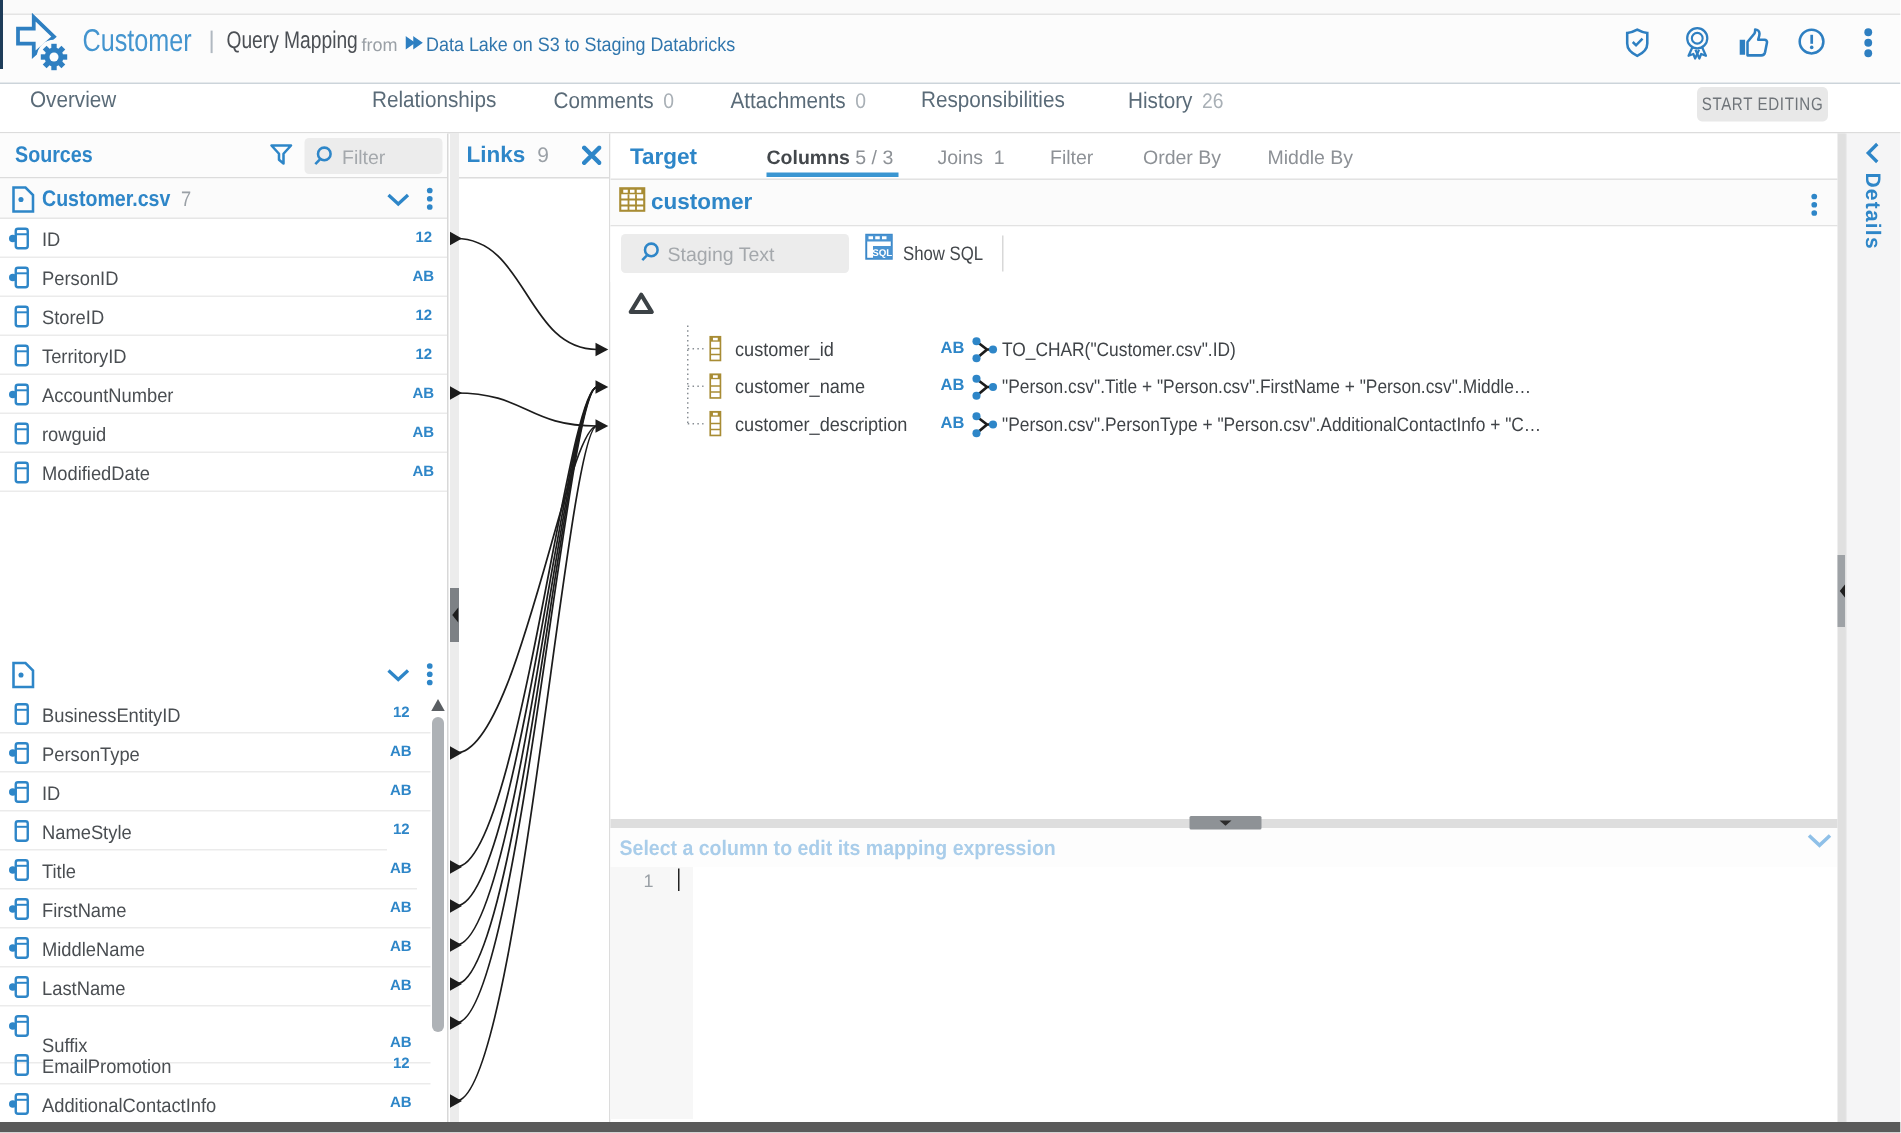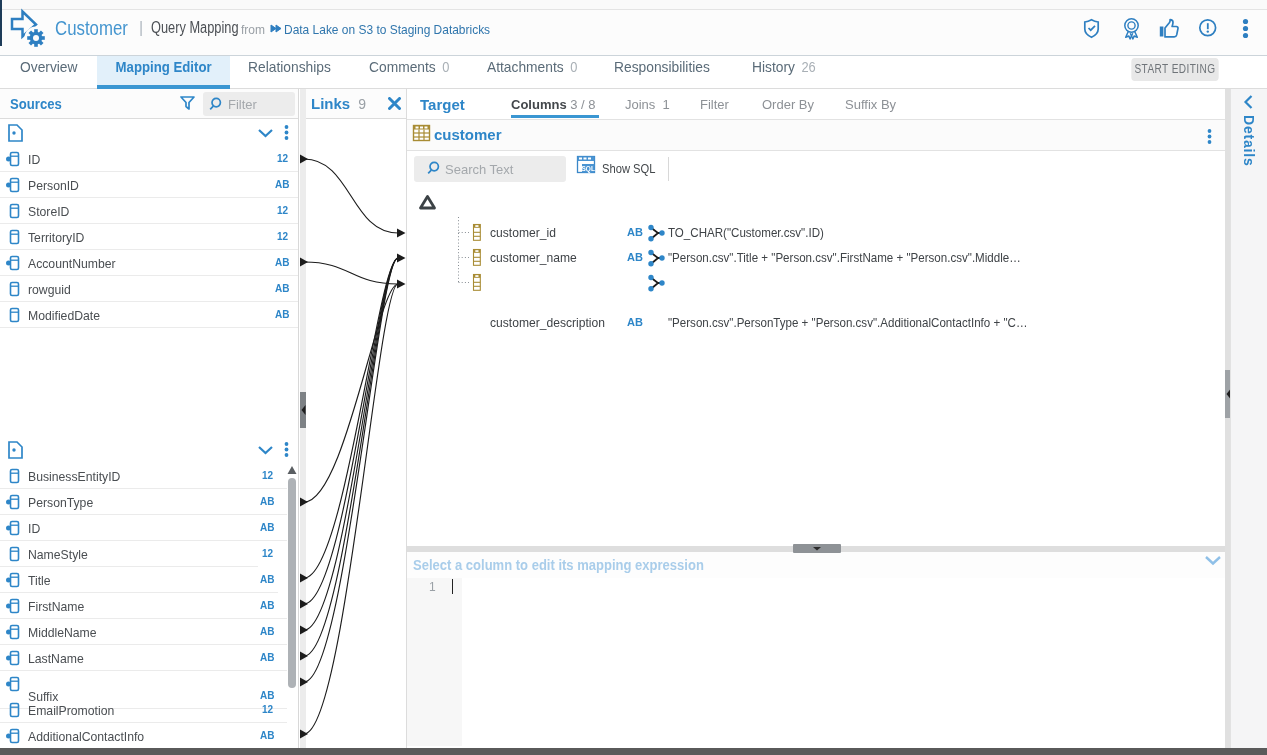--- a/index.html
+++ b/index.html
@@ -131,35 +131,37 @@
       <rect x="-1.6" y="-8.2" width="3.2" height="16.4" transform="rotate(90)"></rect>
       <rect x="-1.6" y="-8.2" width="3.2" height="16.4" transform="rotate(135)"></rect>
       <circle cx="0" cy="0" r="5.8"></circle>
     </g>
     <circle cx="0" cy="0" r="2.6" fill="#fff"></circle>
   </g>
 </svg>
 
 <div class="abs" id="tabbar">
   <div class="tab" style="left:20px;">Overview</div>
-  <div id="tabsel"><span style="display:inline-block; transform:scaleX(0.88);">Mapping Editor</span></div>
   <div class="tab" style="left:248px;">Relationships</div>
   <div class="tab" style="left:369px;">Comments<span class="tabnum">0</span></div>
   <div class="tab" style="left:487px;">Attachments<span class="tabnum">0</span></div>
   <div class="tab" style="left:614px;">Responsibilities</div>
   <div class="tab" style="left:752px;">History<span class="tabnum">26</span></div>
   <div class="abs" id="startbtn">START EDITING</div>
 </div>
 
 <div class="abs" id="main">
   <div class="abs" id="leftpanel">
     <div class="phead"></div>
     <div class="ptitle" style="transform:scaleX(0.875); transform-origin:0 0;">Sources</div>
     <div class="searchbox" style="left:203px; top:3px; width:92px; height:24px;"></div>
     <div class="phtext" style="left:228px; top:8px;">Filter</div>
+<div class="grphead" style="top:30px;">
+        <div class="grpname">Customer.csv <span class="grpcount">&nbsp;7</span></div>
+      </div>
 <div class="srow" style="top:57px;">
         <div class="sname">ID</div>
         <div class="stype" style="left:277px;">12</div>
       </div>
       <div class="srow" style="top:83px;">
         <div class="sname">PersonID</div>
         <div class="stype" style="left:275px;">AB</div>
       </div>
       <div class="srow" style="top:109px;">
         <div class="sname">StoreID</div>
@@ -376,45 +378,45 @@
         <path d="M 1 640.5 L 9 645 L 1 649.5 Z" fill="#1c1c1c"></path>
         <path d="M 1 65.5 L 9 70 L 1 74.5 Z" fill="#1c1c1c"></path>
         <path d="M 98 139.5 L 106.5 144 L 98 148.5 Z" fill="#1c1c1c"></path>
         <path d="M 98 164.5 L 106.5 169 L 98 173.5 Z" fill="#1c1c1c"></path>
         <path d="M 98 190.5 L 106.5 195 L 98 199.5 Z" fill="#1c1c1c"></path>
       </svg>
   </div>
   <div class="abs" id="targetpanel">
     <div class="ptitle" style="left:13px; top:7px;">Target</div>
 
-<div class="abs" style="left:104px; top:8px; font-size:13px; font-weight:bold; color:#43474b;">Columns <span style="font-weight:normal; color:#8d9196;">3 / 8</span></div>
+<div class="abs" style="left:104px; top:8px; font-size:13px; font-weight:bold; color:#43474b;">Columns <span style="font-weight:normal; color:#8d9196;">5 / 3</span></div>
 <div class="abs" style="left:104px; top:26px; width:88px; height:3px; background:#3a96d2;"></div>
 <div class="abs" style="left:218px; top:8px; font-size:13px; color:#8d9196;">Joins&nbsp;&nbsp;<span>1</span></div>
 <div class="abs" style="left:293px; top:8px; font-size:13px; color:#8d9196;">Filter</div>
 <div class="abs" style="left:355px; top:8px; font-size:13px; color:#8d9196;">Order By</div>
-<div class="abs" style="left:438px; top:8px; font-size:13px; color:#8d9196;">Suffix By</div>
+<div class="abs" style="left:438px; top:8px; font-size:13px; color:#8d9196;">Middle By</div>
 
     <div class="abs" id="custrow" style="left:0; top:30px; width:818px; height:32px; background:#fbfbfb; border-top:1px solid #e2e2e2; border-bottom:1px solid #e2e2e2;"></div>
     <div class="abs" style="left:27px; top:37px; font-size:15px; font-weight:bold; color:#2e86c8;">customer</div>
     <div class="abs" id="toolbar" style="left:0; top:62px; width:818px; height:37px; background:#fff;"></div>
     <div class="searchbox" style="left:7px; top:67px; width:152px; height:26px;"></div>
-    <div class="phtext" style="left:38px; top:73px;">Search Text</div>
+    <div class="phtext" style="left:38px; top:73px;">Staging Text</div>
     <div class="abs" style="left:195px; top:72px; font-size:13px; color:#43474b; transform:scaleX(0.86); transform-origin:0 0;">Show SQL</div>
     <div class="abs" style="left:261px; top:68px; width:1px; height:24px; background:#d8d8d8;"></div>
     <div class="trow" style="top:131px;">
       <div class="trname">customer_id</div>
         <div class="trab">AB</div>
       <div class="trop">TO_CHAR("Customer.csv".ID)</div>
     </div>
     <div class="trow" style="top:156px;">
       <div class="trname">customer_name</div>
         <div class="trab">AB</div>
       <div class="trop">"Person.csv".Title + "Person.csv".FirstName + "Person.csv".Middle…</div>
     </div>
-    <div class="trow" style="top:181px;margin-top:40px;">
+    <div class="trow" style="top:181px;">
       <div class="trname">customer_description</div>
         <div class="trab">AB</div>
       <div class="trop">"Person.csv".PersonType + "Person.csv".AdditionalContactInfo + "C…</div>
     </div>
     <div class="abs" id="splitter"></div>
     <div class="abs" id="exphead"></div>
     <div class="abs" style="left:6px; top:468px; font-size:14px; font-weight:bold; color:#a9cdea; transform:scaleX(0.93); transform-origin:0 0;">Select a column to edit its mapping expression</div>
     <div class="abs" id="expgutter"></div>
     <div class="abs" style="left:22px; top:491px; font-size:12px; color:#9aa0a6;">1</div>
     <div class="abs" style="left:45px; top:490px; width:1px; height:15px; background:#222;"></div>

